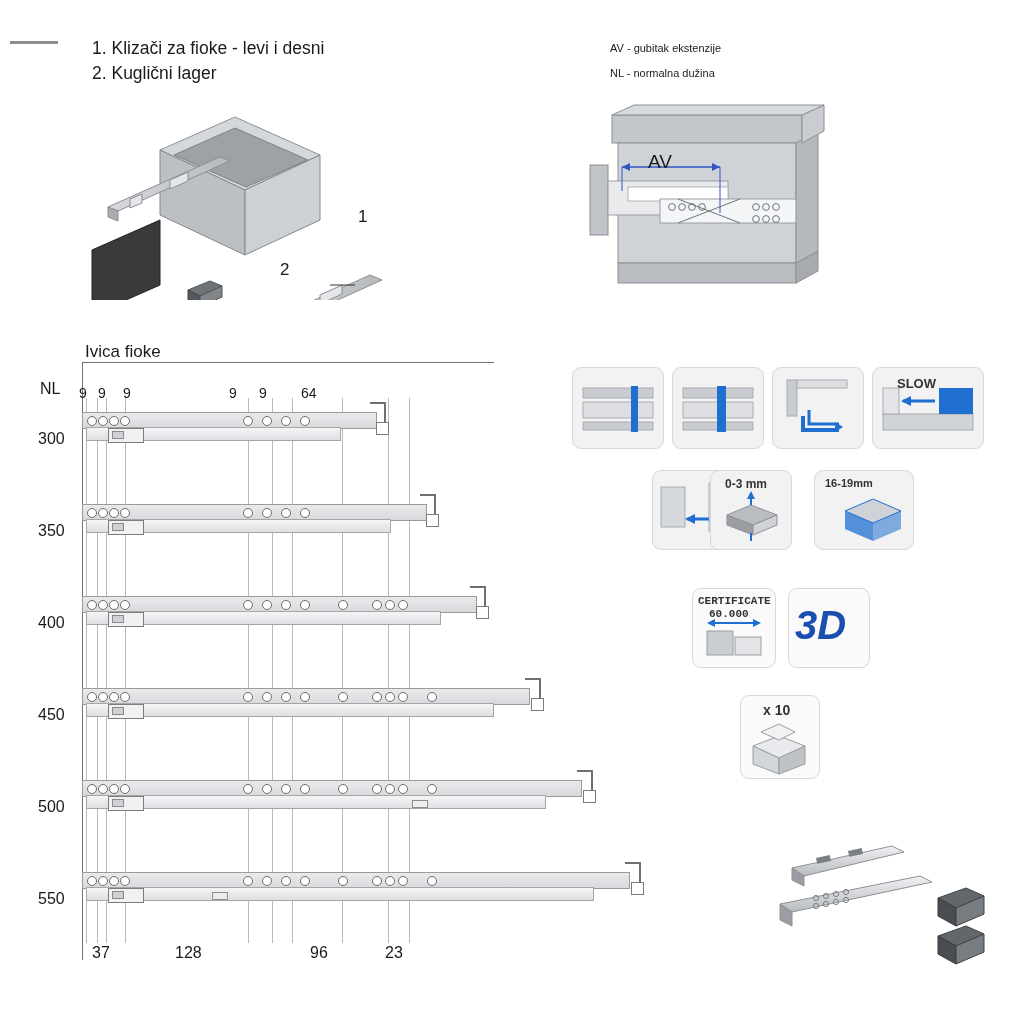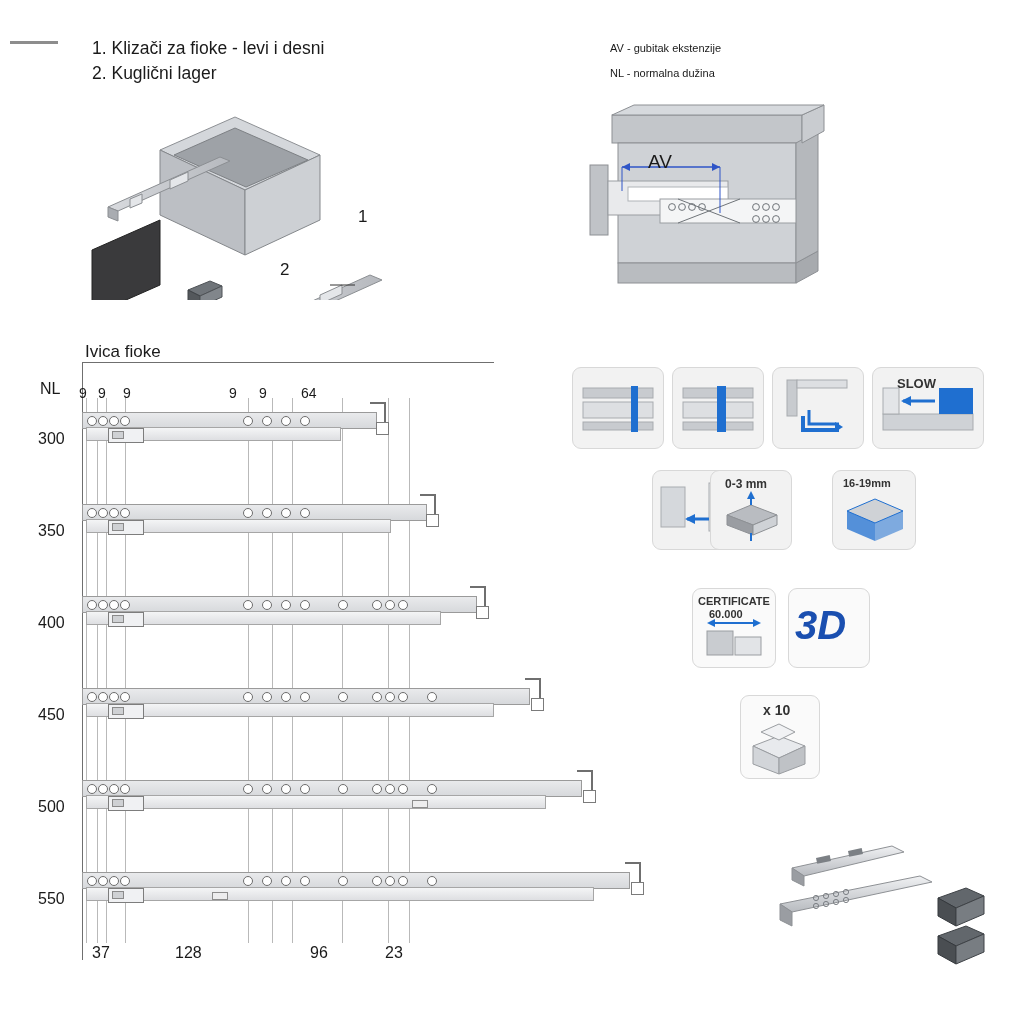--- a/index.html
+++ b/index.html
@@ -374,30 +374,30 @@
   <svg width="80" height="78">
     <polygon points="16,44 40,34 66,44 42,54" fill="#b9bcc1" stroke="#8e9195"></polygon>
     <polygon points="16,44 16,54 42,64 42,54" fill="#9a9da2" stroke="#8e9195"></polygon>
     <polygon points="42,54 42,64 66,54 66,44" fill="#cfd2d6" stroke="#8e9195"></polygon>
     <line x1="40" y1="22" x2="40" y2="34" stroke="#1f6fd0" stroke-width="2"></line>
     <polygon points="40,20 36,28 44,28" fill="#1f6fd0"></polygon>
     <line x1="40" y1="62" x2="40" y2="70" stroke="#1f6fd0" stroke-width="2"></line>
   </svg>
   <div class="ic-label" style="left:14px;top:6px;font-size:12px;">0-3 mm</div>
 </div>
-<div class="icbox" style="left:832px;top:470px;width:82px;height:78px;">
+<div class="icbox" style="left:814px;top:470px;width:82px;height:78px;padding-left:16px;">
   <svg width="82" height="78">
     <polygon points="14,40 42,28 70,40 42,52" fill="#cfd2d6" stroke="#1f6fd0"></polygon>
     <polygon points="14,40 14,58 42,70 42,52" fill="#1f6fd0" opacity="0.75"></polygon>
     <polygon points="42,52 42,70 70,58 70,40" fill="#1f6fd0" opacity="0.55"></polygon>
   </svg>
   <div class="ic-label" style="left:10px;top:6px;font-size:11px;">16-19mm</div>
 </div>
 
-<div class="icbox white" style="left:692px;top:588px;width:82px;height:78px;">
+<div class="icbox white" style="left:692px;top:588px;width:82px;height:78px;font-family:Liberation Mono, monospace;">
   <svg width="82" height="78">
     <rect x="14" y="42" width="26" height="24" fill="#c9ccd0" stroke="#9a9da1"></rect>
     <rect x="42" y="48" width="26" height="18" fill="#e2e4e7" stroke="#9a9da1"></rect>
     <line x1="18" y1="34" x2="64" y2="34" stroke="#1f6fd0" stroke-width="2"></line>
     <polygon points="14,34 22,30 22,38" fill="#1f6fd0"></polygon>
     <polygon points="68,34 60,30 60,38" fill="#1f6fd0"></polygon>
   </svg>
   <div class="ic-label" style="left:5px;top:6px;font-size:11px;">CERTIFICATE</div>
   <div class="ic-label" style="left:16px;top:19px;font-size:11px;">60.000</div>
 </div>

